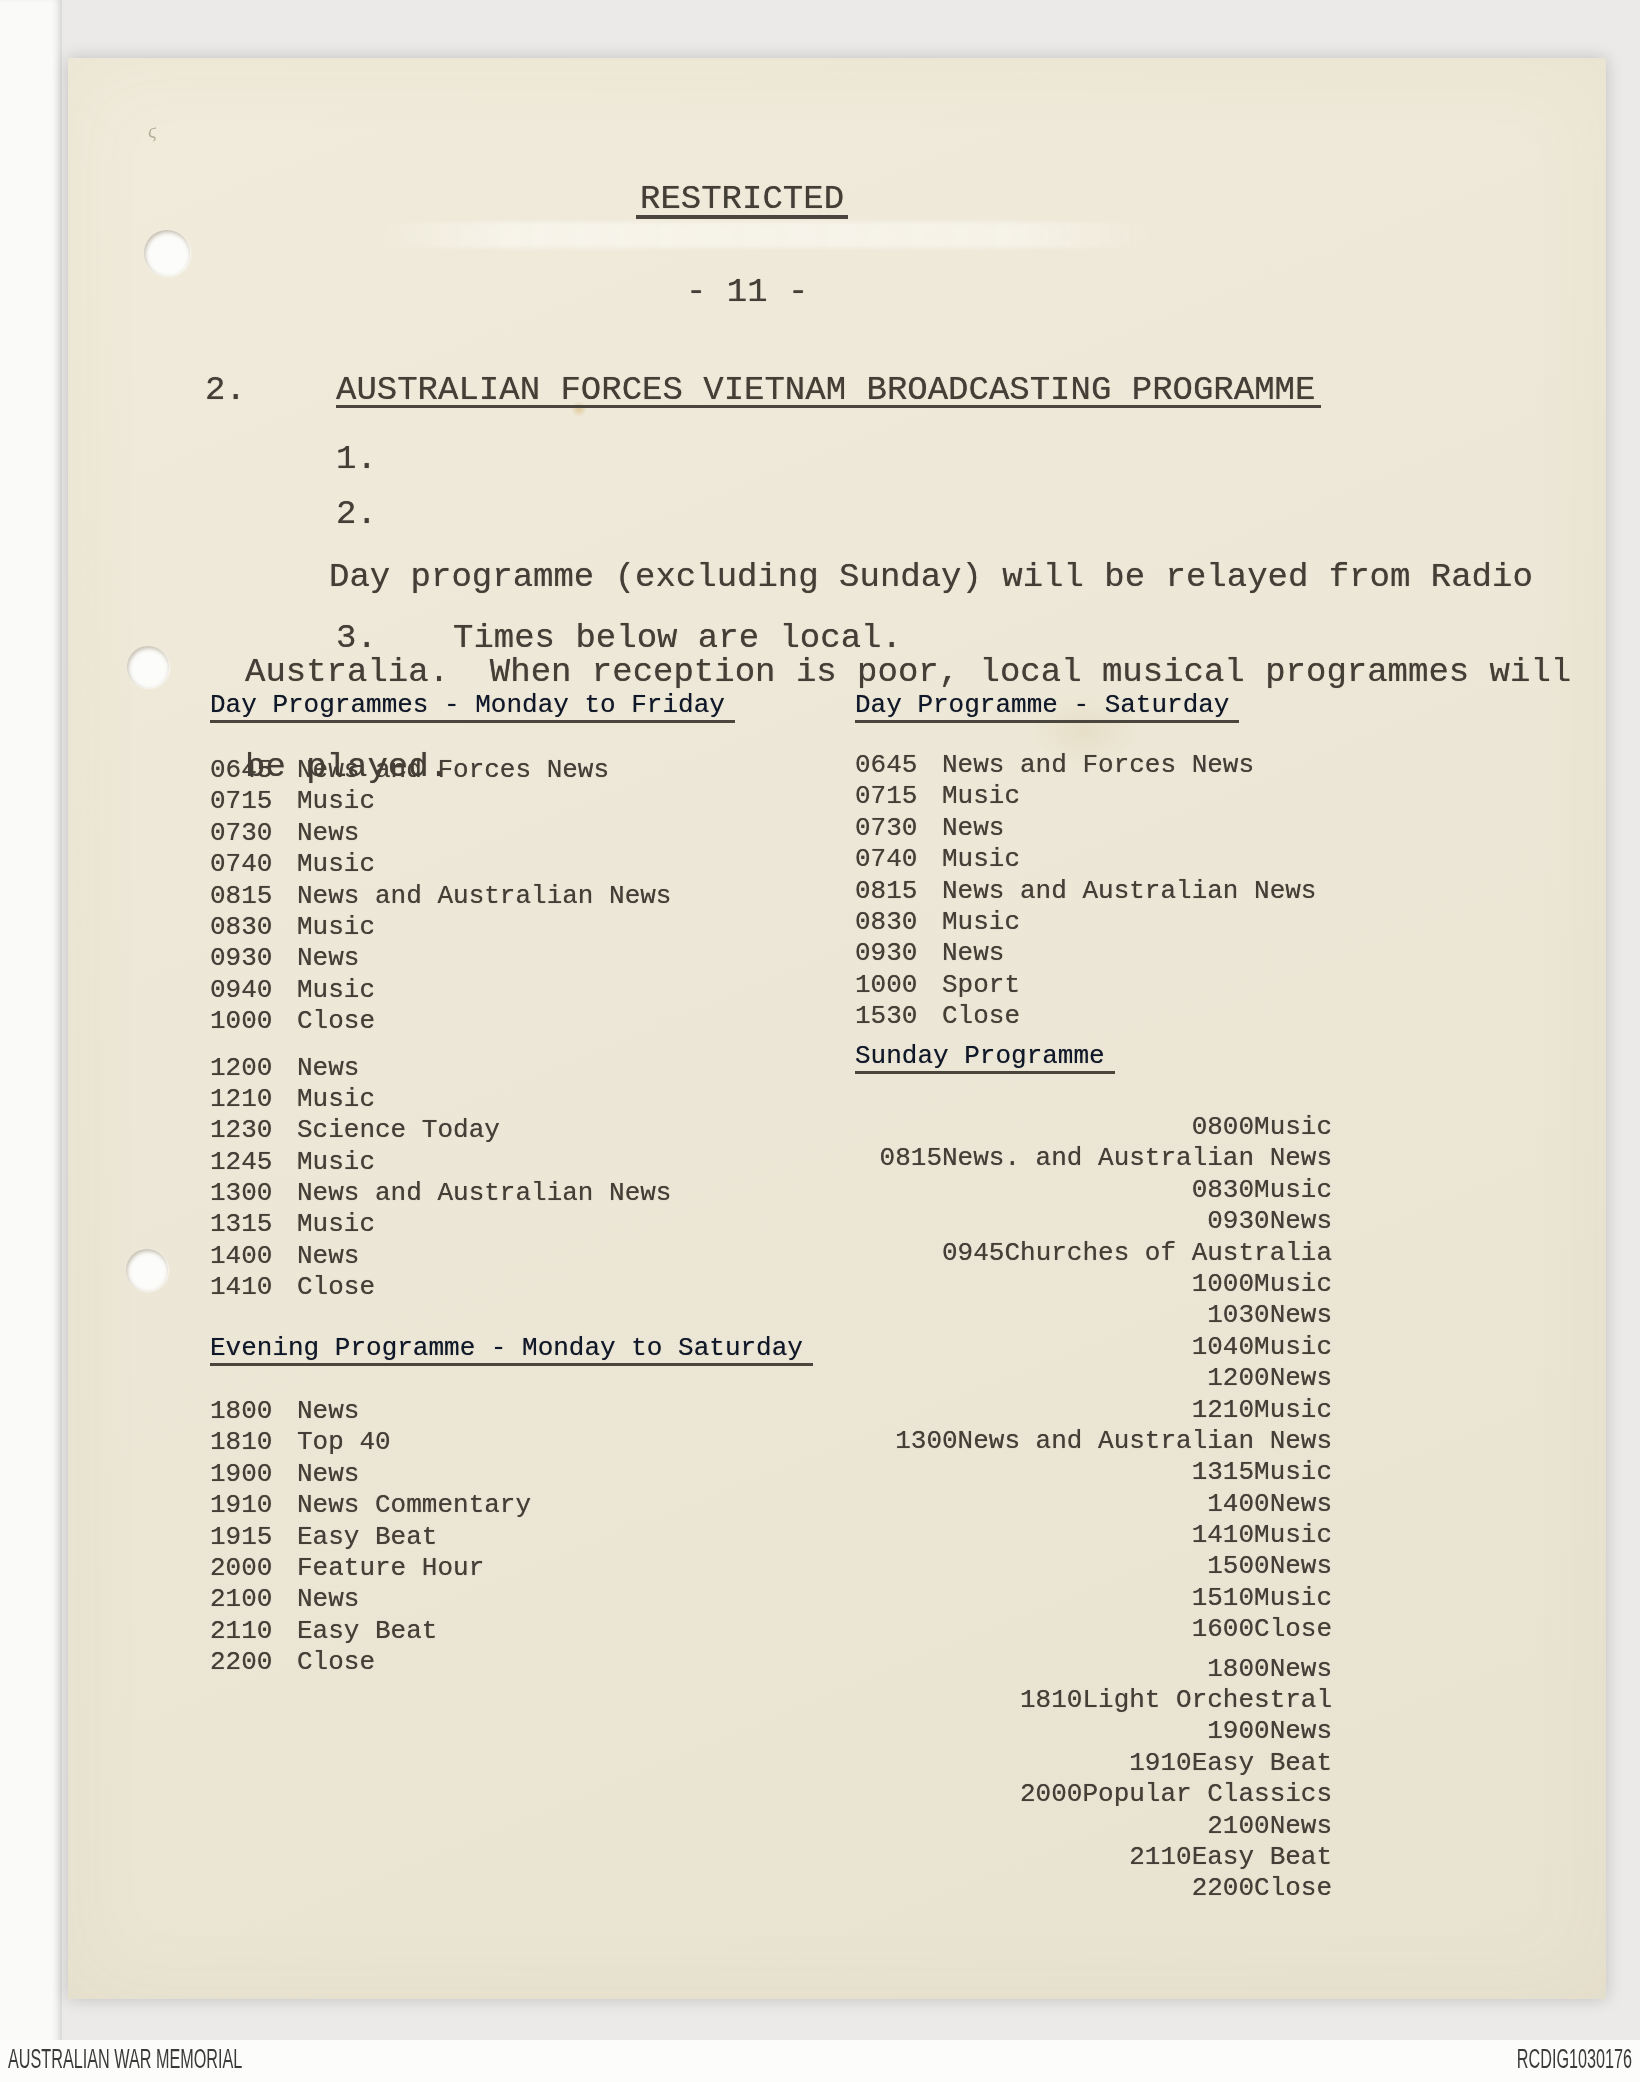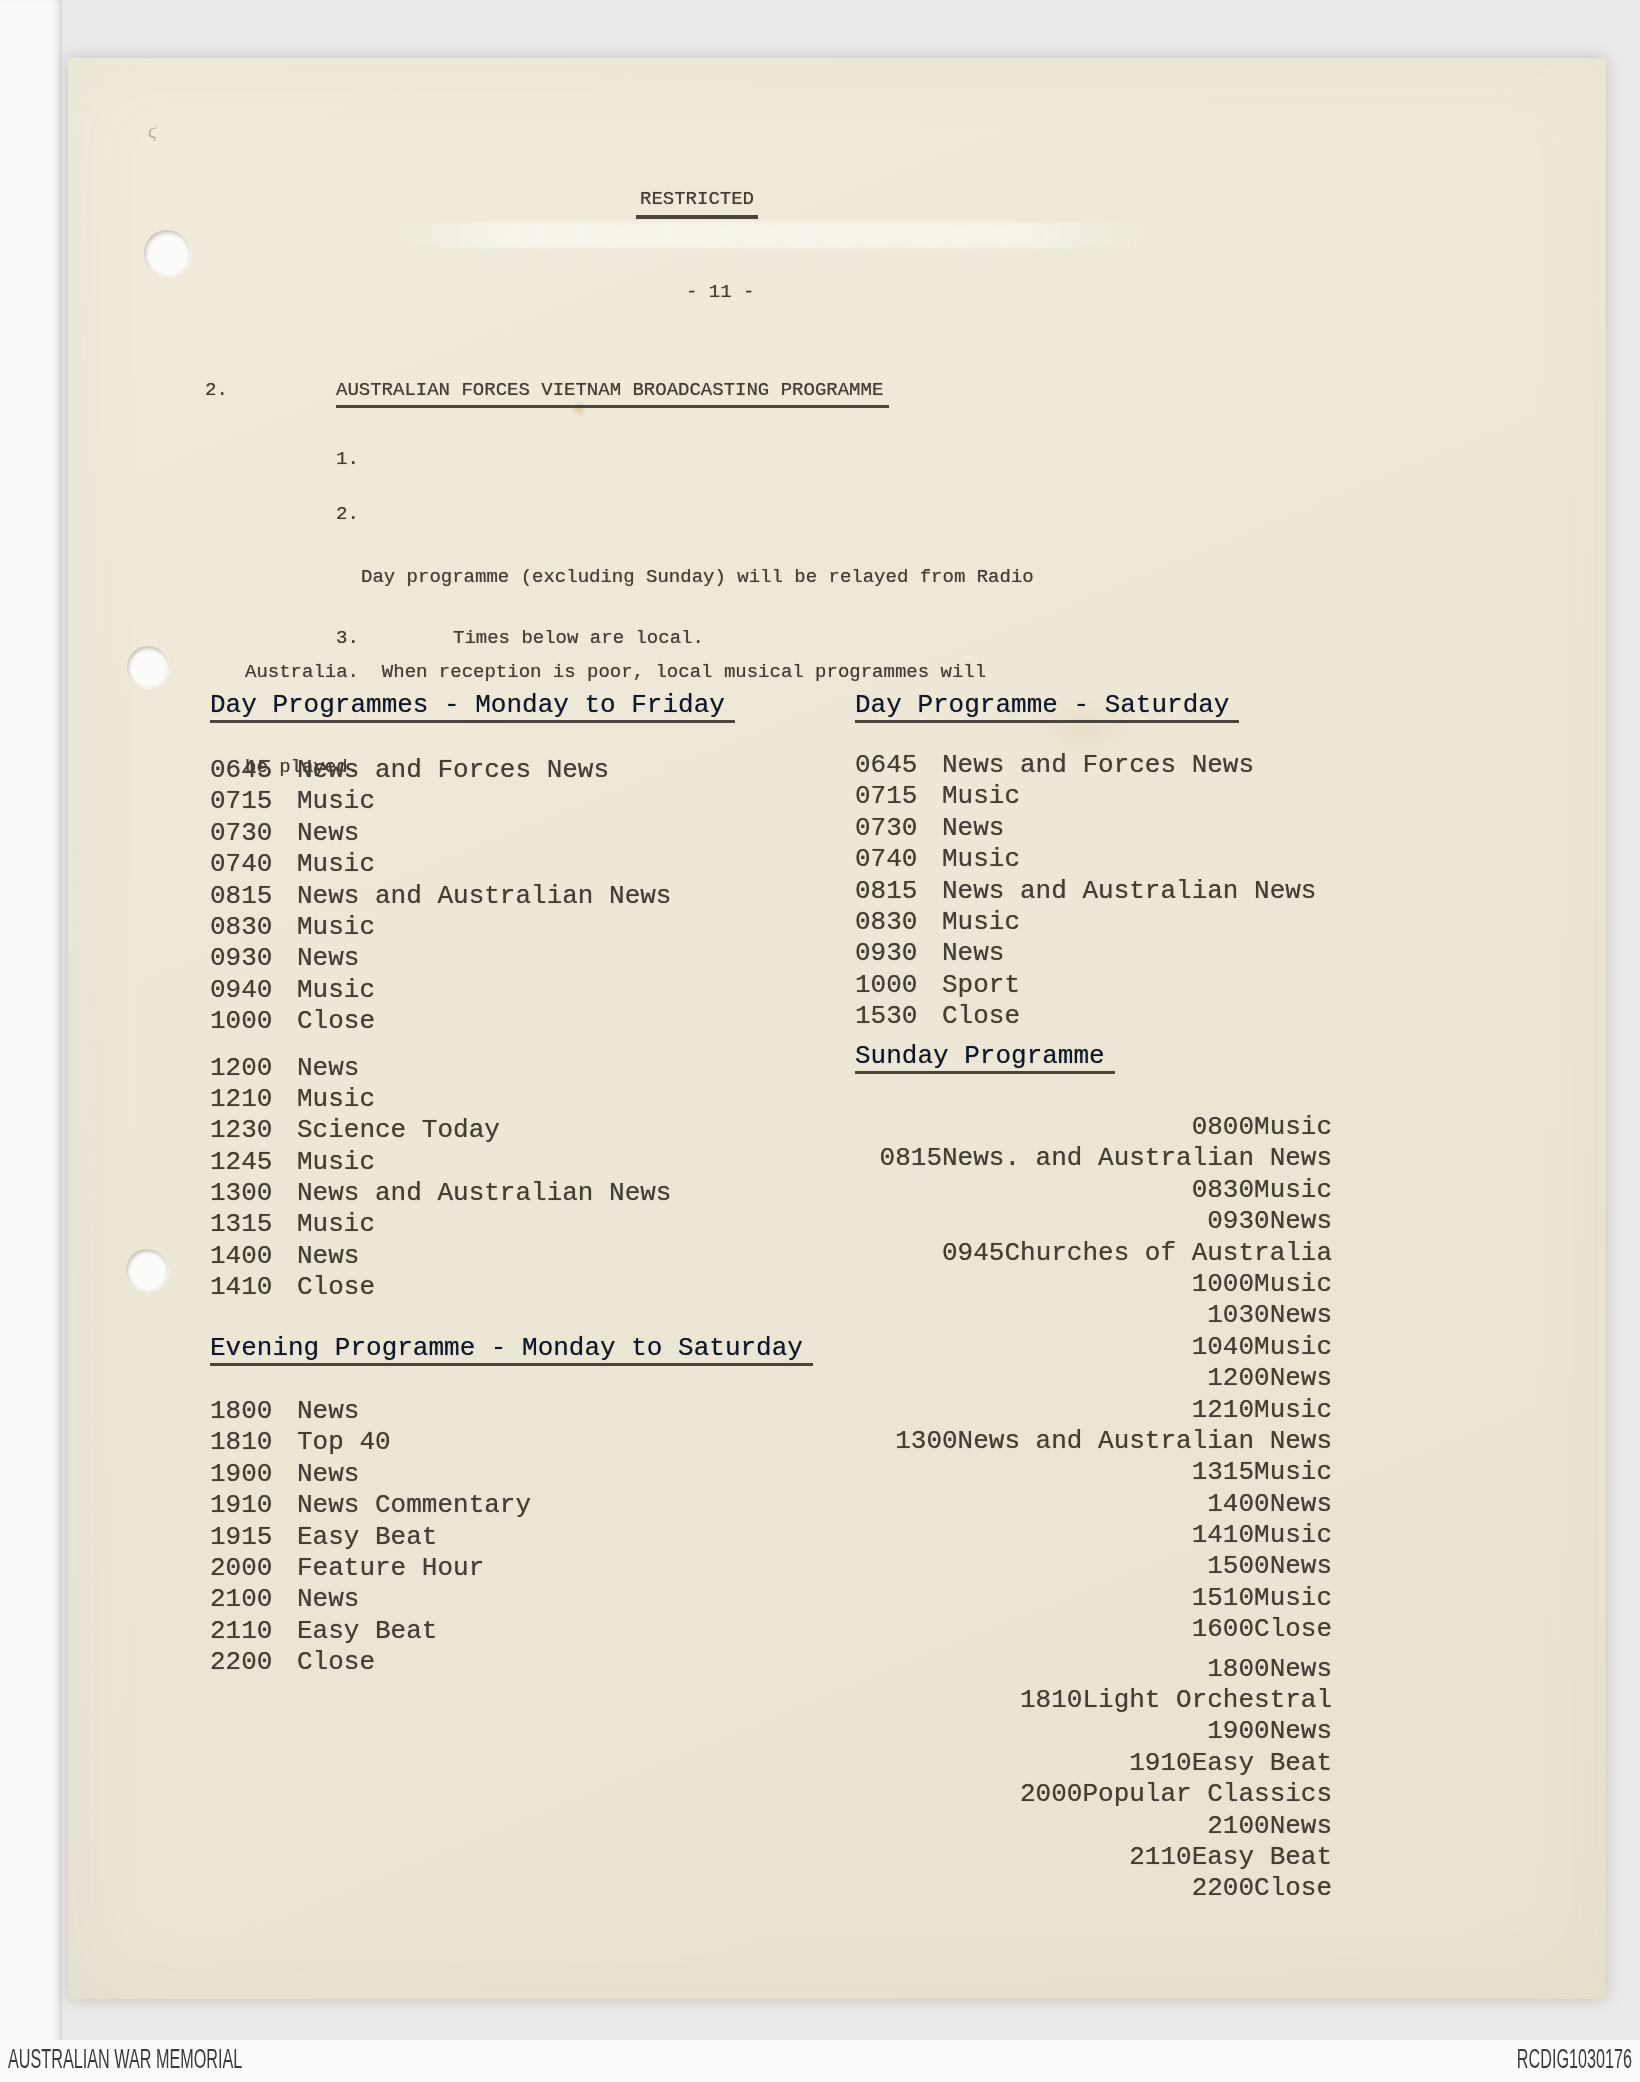--- a/index.html
+++ b/index.html
@@ -20,32 +20,32 @@
   .smudge{position:absolute;left:370px;top:222px;width:790px;height:26px;
           background:linear-gradient(90deg,rgba(255,255,255,0) 0%,rgba(253,252,247,0.55) 18%,rgba(253,252,247,0.50) 82%,rgba(255,255,255,0) 100%);
           filter:blur(2px);}
   .stain-dot{position:absolute;left:571px;top:401px;width:16px;height:16px;border-radius:50%;
              background:radial-gradient(circle,rgba(205,150,60,0.38),rgba(205,150,60,0) 70%);}
   .stain-patch{position:absolute;left:1030px;top:695px;width:110px;height:70px;
                background:radial-gradient(ellipse,rgba(190,160,90,0.12),rgba(190,160,90,0) 70%);}
   .pencil{position:absolute;left:148px;top:122px;font-size:20px;color:rgba(125,115,95,0.50);
           font-family:"Liberation Serif",serif;line-height:18px;}
   
-  .mono{position:absolute;font-size:19px;line-height:26px;color:#433f37;white-space:pre;
+  .mono{position:absolute;font-size:34px;line-height:26px;color:#433f37;white-space:pre;
         text-shadow:0 0 0.7px rgba(67,63,55,0.75);}
   .ul{border-bottom:3px solid #4a463e;padding:0 6px 2px 0;}
   #classification{left:636px;top:186px;border-bottom:4px solid #4a463e;padding:0 4px 3px 4px;}
   #page-num{left:666px;top:279px;margin-left:20px;}
   #sec-num{left:205px;top:377px;}
   #sec-title{left:336px;top:377px;}
   #para1-num{left:336px;top:446px;}
   #para1-text{left:453px;top:446px;}
   #para2{left:245px;top:499px;line-height:31.6px;}
   #para2 .num2{position:absolute;left:91px;top:0;}
-  #para2 .t2{display:inline-block;margin-left:116px;text-align:center;}
+  #para2 .t2{display:inline-block;margin-left:84px;text-align:center;}
   #para3-num{left:336px;top:625px;}
   #para3-text{left:453px;top:625px;}
   
   .schedule{position:absolute;}
   #sched-weekday{left:210px;top:692px;}
   #sched-evening{left:210px;top:1335px;}
   #sched-saturday{left:855px;top:692px;}
   #sched-sunday{left:855px;top:1043px;}
   .sched-title{display:inline-block;font-size:26px;line-height:26px;color:#0f172a;white-space:pre;
                border-bottom:3px solid #4a463e;padding:0 10px 2px 0;text-shadow:0 0 0.7px rgba(67,63,55,0.75);}

